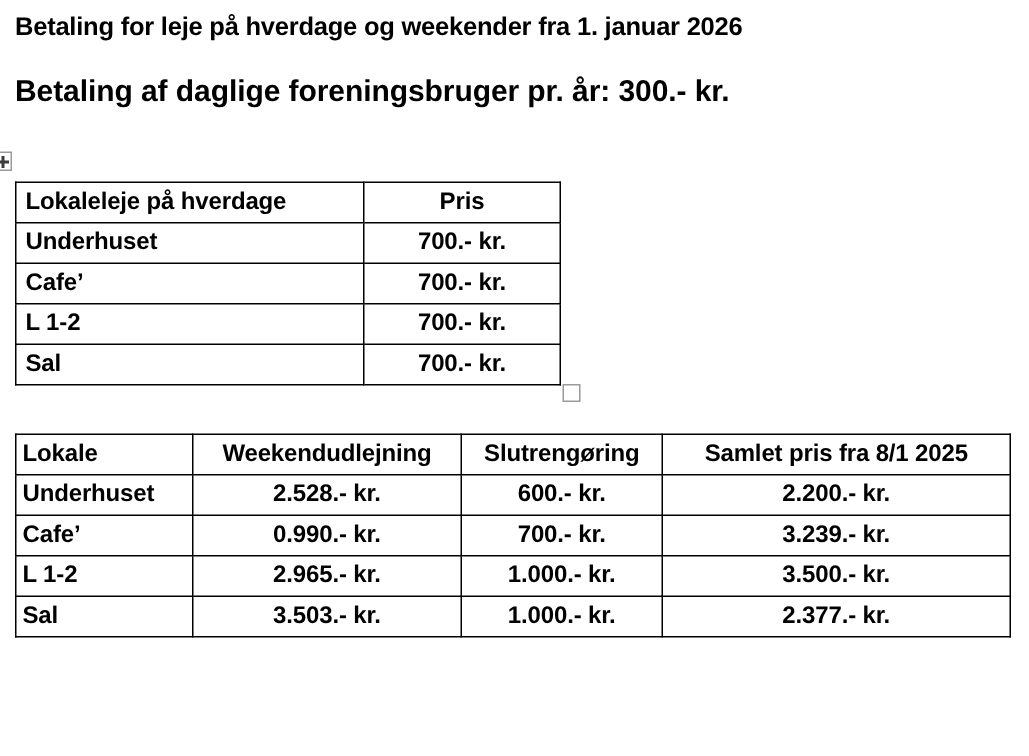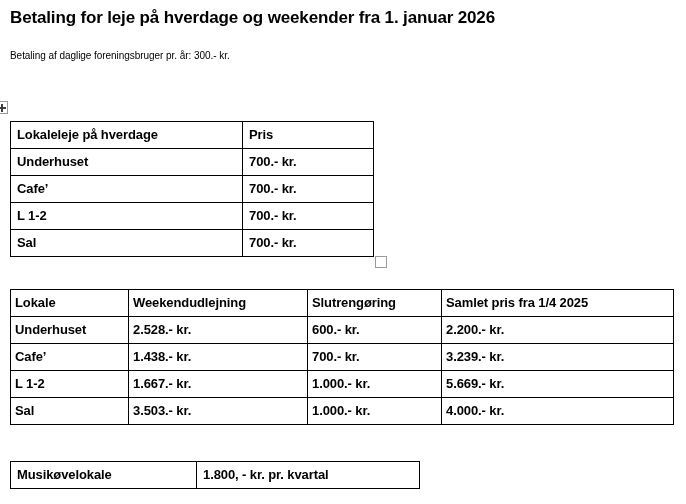--- a/index.html
+++ b/index.html
@@ -32,22 +32,22 @@
     top: 8px;
     font-size: 17px;
     font-weight: bold;
     letter-spacing: -0.15px;
     white-space: nowrap;
   }
   .subtitle {
     position: absolute;
     left: 10px;
     top: 50px;
-    font-size: 10px;
-    font-weight: normal;
+    font-size: 20px;
+    font-weight: bold;
     letter-spacing: -0.05px;
     white-space: nowrap;
   }
 
   
   .move-handle {
     position: absolute;
     left: -5px;
     top: 101px;
     width: 13px;
@@ -90,27 +90,27 @@
     border-collapse: collapse;
     table-layout: fixed;
     font-weight: bold;
     background: #ffffff;
   }
   table.doc-table td {
     border: 1.3px solid #000000;
     padding: 0 6px;
     height: 26px;
     line-height: 26px;
-    font-size: 13px;
+    font-size: 16px;
     letter-spacing: -0.1px;
     overflow: hidden;
     white-space: nowrap;
   }
   .c-left   { text-align: left; }
-  .c-center { }
+  .c-center { text-align: center; }
 
   
   #table-weekday {
     left: 10px;
     top: 121px;
     width: 363px;
   }
   #table-weekday col.col-name { width: 232px; }
   #table-weekday col.col-price { width: 131px; }
 
@@ -185,55 +185,43 @@
       <col class="col-lokale">
       <col class="col-weekend">
       <col class="col-clean">
       <col class="col-total">
     </colgroup>
     <tbody>
       <tr>
         <td class="c-left">Lokale</td>
         <td class="c-center">Weekendudlejning</td>
         <td class="c-center">Slutrengøring</td>
-        <td class="c-center">Samlet pris fra 1/4 2025</td>
+        <td class="c-center">Samlet pris fra 8/1 2025</td>
       </tr>
       <tr>
         <td class="c-left">Underhuset</td>
         <td class="c-center">2.528.- kr.</td>
         <td class="c-center">600.- kr.</td>
         <td class="c-center">2.200.- kr.</td>
       </tr>
       <tr>
         <td class="c-left">Cafe’</td>
-        <td class="c-center">1.438.- kr.</td>
+        <td class="c-center">0.990.- kr.</td>
         <td class="c-center">700.- kr.</td>
         <td class="c-center">3.239.- kr.</td>
       </tr>
       <tr>
         <td class="c-left">L 1-2</td>
-        <td class="c-center">1.667.- kr.</td>
+        <td class="c-center">2.965.- kr.</td>
         <td class="c-center">1.000.- kr.</td>
-        <td class="c-center">5.669.- kr.</td>
+        <td class="c-center">3.500.- kr.</td>
       </tr>
       <tr>
         <td class="c-left">Sal</td>
         <td class="c-center">3.503.- kr.</td>
         <td class="c-center">1.000.- kr.</td>
-        <td class="c-center">4.000.- kr.</td>
+        <td class="c-center">2.377.- kr.</td>
       </tr>
     </tbody>
   </table>
 
-  <table class="doc-table" id="table-music">
-    <colgroup>
-      <col class="col-room">
-      <col class="col-rate">
-    </colgroup>
-    <tbody>
-      <tr>
-        <td class="c-left">Musikøvelokale</td>
-        <td class="c-center">1.800, - kr. pr. kvartal</td>
-      </tr>
-    </tbody>
-  </table>
 
 </div>
 
 </body></html>

